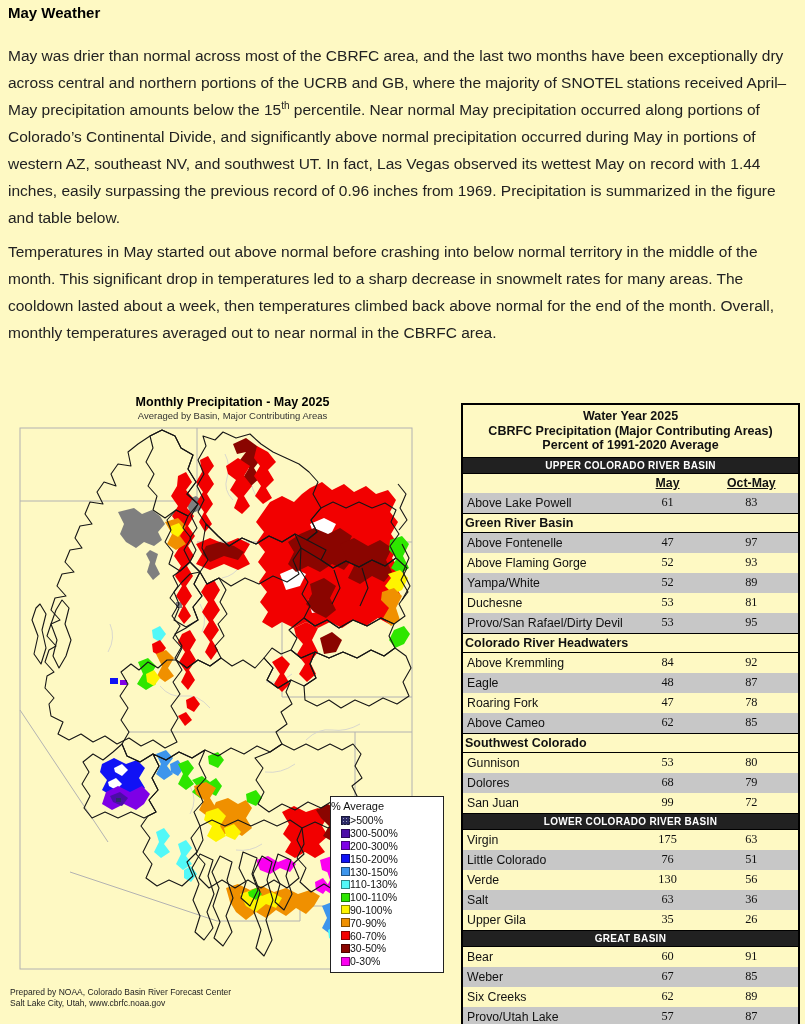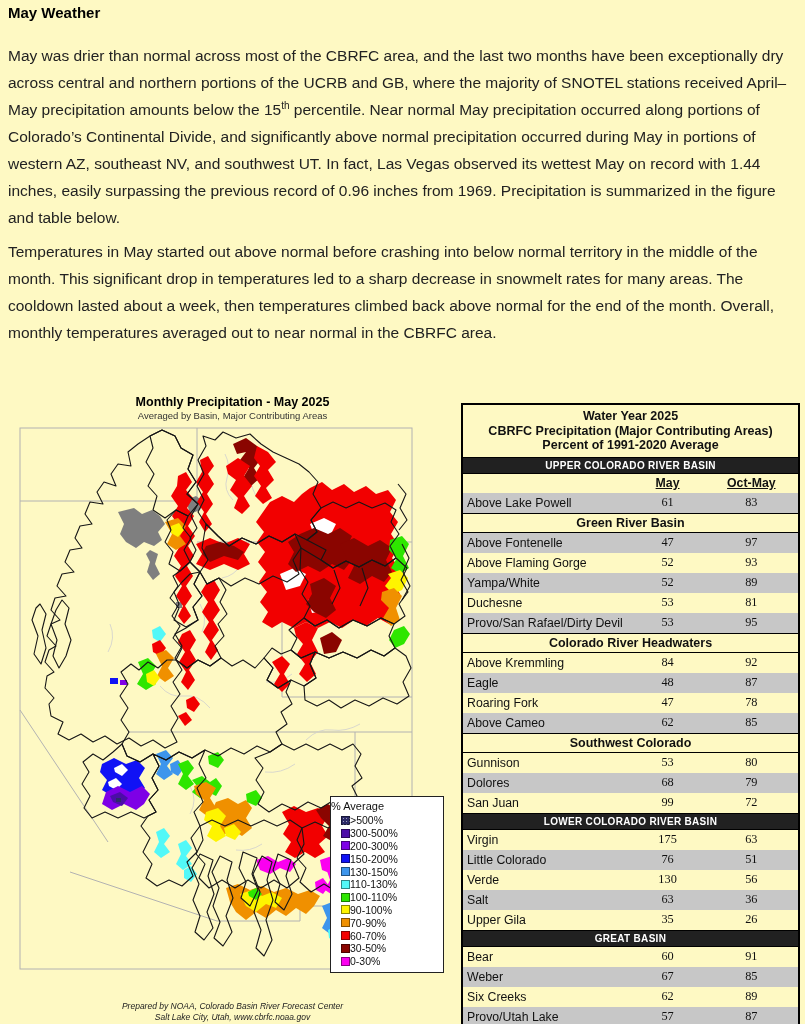--- a/index.html
+++ b/index.html
@@ -10,21 +10,21 @@
   .p1{top:42px;}
   .p2{top:238px;}
   .body-text sup{font-size:10px;line-height:0;}
 
   
   .map-figure{position:absolute;left:10px;top:395px;width:445px;margin:0;}
   .map-title{text-align:center;font-size:12.5px;font-weight:bold;color:#000;}
   .map-subtitle{text-align:center;font-size:9.5px;color:#333;margin-top:1px;}
   .map-canvas{position:relative;width:445px;height:560px;margin-top:3px;}
   .map-canvas svg{position:absolute;left:0;top:0;}
-  .map-footer{text-align:center;font-size:8.5px;font-style:italic;color:#222;line-height:11px;margin-top:17px;}
+  .map-footer{text-align:left;font-size:8.5px;color:#222;line-height:11px;margin-top:3px;}
 
   .legend{position:absolute;left:320px;top:372px;width:114px;background:#fff;
           border:1px solid #222;padding:3px 0 4px 0;box-sizing:border-box;}
   .legend-title{text-align:left;font-size:11px;color:#111;margin-bottom:2px;}
   .legend-item{display:flex;align-items:center;height:12.8px;padding-left:10px;}
   .swatch{width:9px;height:9px;flex:0 0 9px;border:1px solid rgba(0,0,0,.45);box-sizing:border-box;}
   .swatch.dotted{background-image:radial-gradient(rgba(255,255,255,.55) .7px, transparent .8px);
                  background-size:3px 3px;}
   .legend-label{font-size:10.5px;color:#111;}
 
@@ -40,21 +40,21 @@
 
   
   .precip-table-wrap{position:absolute;left:461px;top:403px;width:339px;}
   table.pt{border-collapse:collapse;width:339px;border:2px solid #000;table-layout:fixed;
            font-size:12.3px;color:#111;}
   table.pt col.c-lbl{width:50%;} table.pt col.c-may{width:22%;} table.pt col.c-oct{width:28%;}
   table.pt td{padding:2.5px 4px;vertical-align:middle;}
   tr.title-row td{text-align:center;font-weight:bold;font-size:12.5px;line-height:14.5px;padding:4px 2px;}
   tr.sec-major td{background:#212121;color:#fff;font-weight:bold;text-align:center;font-size:10px;
                   letter-spacing:.3px;padding:2px;border-top:1px solid #000;border-bottom:1px solid #000;}
-  tr.sec-sub td{font-weight:bold;text-align:center;font-size:12.5px;padding:2px;
+  tr.sec-sub td{font-weight:bold;text-align:left;font-size:12.5px;padding:2px;
                 border-top:1px solid #000;border-bottom:1px solid #000;border-radius:9px;}
   tr.col-head td{font-weight:bold;text-align:center;padding:2.5px 4px;}
   tr.col-head .u{text-decoration:underline;}
   tr.data-row td.num{text-align:center;font-family:Liberation Serif, serif;}
   tr.data-row.shaded td{background:#c7c7c7;}
 </style>
 </head>
 <body>
 
 <div class="page">

